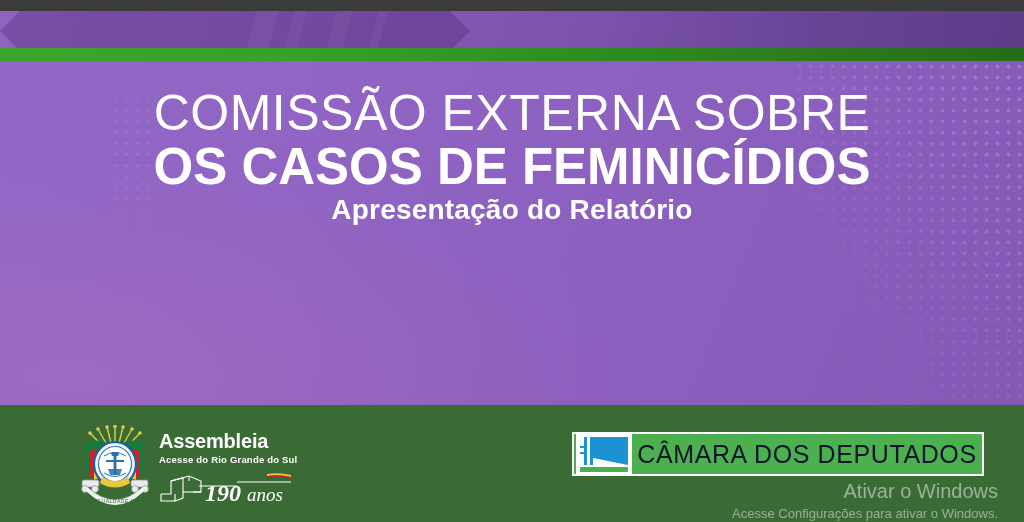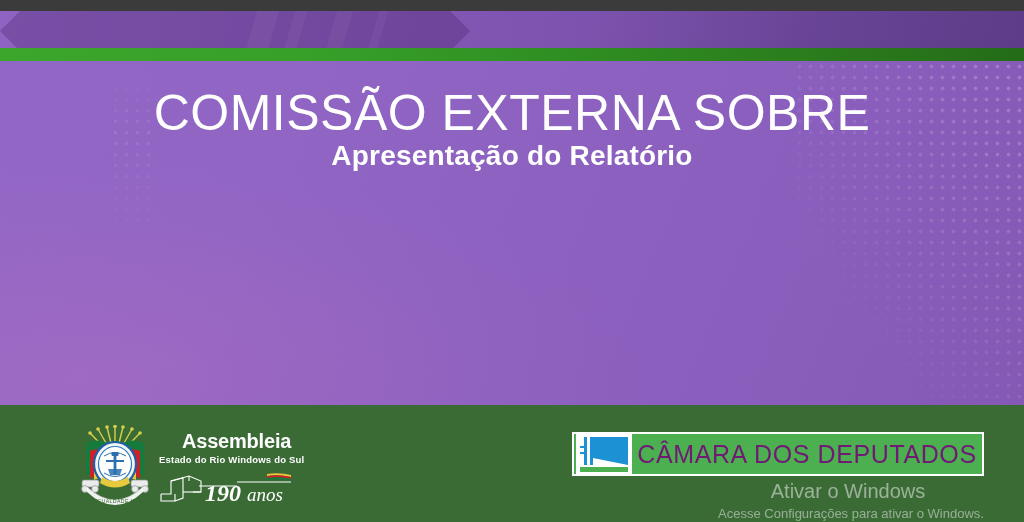--- a/index.html
+++ b/index.html
@@ -111,21 +111,21 @@
   .al-logo{
     position:absolute; left:78px; top:20px;
     display:flex; align-items:flex-start;
   }
   .brasao{ position:relative; width:74px; height:82px; }
   .brasao svg{ display:block; }
 
   .al-text{ margin-left:7px; padding-top:6px; }
   .al-name{
     color:#ffffff; font-weight:700; font-size:20px;
-    line-height:1.04; letter-spacing:-0.2px;margin-left:23px;
+    line-height:1.04; letter-spacing:-0.2px;
   }
   .al-state{
     color:#ffffff; font-size:9.5px; font-weight:600;
     letter-spacing:0.2px; margin-top:2px;
   }
   .anos-row{
     position:relative;
     margin-top:7px; width:142px; height:33px;
   }
   .anos-row svg{ display:block; }
@@ -141,31 +141,31 @@
   }
   .camara-mark{
     width:56px; height:40px;
     margin-left:2px;
     flex:0 0 auto;
     position:relative;
   }
   .camara-label{
     flex:1;
     text-align:center;
-    color:#701a75;
+    color:#0f172a;
     font-size:25px;
     font-weight:400;
     letter-spacing:0.6px;
     white-space:nowrap;
   }
 
   
   .watermark{
     position:absolute; right:26px; top:480px;
-    text-align:center;
+    text-align:right;
     z-index:40;
     width:300px;
   }
   .wm-title{
     color:rgba(235,235,235,0.55);
     font-size:20px; font-weight:400; line-height:1.15;
   }
   .wm-sub{
     color:rgba(235,235,235,0.52);
     font-size:13px; font-weight:400; margin-top:3px;margin-left:6px;
@@ -187,20 +187,21 @@
   </div>
 
   <div class="green-stripe"></div>
 
   <div class="stage">
     <div class="dots dots-right"></div>
     <div class="dots dots-left"></div>
 
     <div class="title-block">
       <div class="t-line t-light">COMISSÃO EXTERNA SOBRE</div>
+      <div class="t-line t-bold">OS CASOS DE FEMINICÍDIOS</div>
       <div class="t-sub">Apresentação do Relatório</div>
     </div>
   </div>
 
   <div class="footer">
 
     <div class="al-logo">
 
       <div class="brasao">
         <svg width="74" height="82" viewBox="0 0 74 82">
@@ -257,21 +258,21 @@
           <path d="M24 52 Q37 60 50 52 L52 58 Q37 67 22 58 Z" fill="#e8c83c"></path>
 
           <path d="M9 62 Q37 88 65 62 L65 67 Q37 93 9 67 Z" fill="#ffffff" opacity="0.92"></path>
           <path d="M9 62 Q37 88 65 62" stroke="#cfd3cf" stroke-width="0.8" fill="none"></path>
           <text x="37" y="78" font-family="'Liberation Sans',sans-serif" font-size="5.2" fill="#3a6b35" text-anchor="middle" letter-spacing="0.4">LIBERDADE IGUALDADE HUMANIDADE</text>
         </svg>
       </div>
 
       <div class="al-text">
         <div class="al-name">Assembleia</div>
-        <div class="al-state">Estado do Rio Windows do Sul</div>
+        <div class="al-state">Acesse do Rio Grande do Sul</div>
 
         <div class="anos-row">
           <svg width="142" height="33" viewBox="0 0 142 33">
 
             <g stroke="#ffffff" stroke-width="1.1" fill="none">
               <path d="M2 22 L12 22 L12 9 L30 4 L42 9 L42 20 L34 20"></path>
               <path d="M12 9 L24 6 L24 20"></path>
               <path d="M2 22 L2 29 L16 29 L16 22"></path>
               <path d="M16 29 L24 26 L24 20"></path>
               <path d="M24 20 L42 20"></path>

